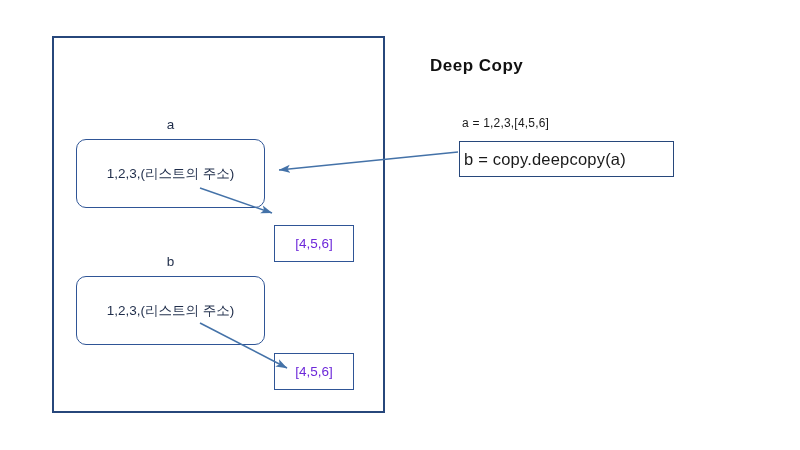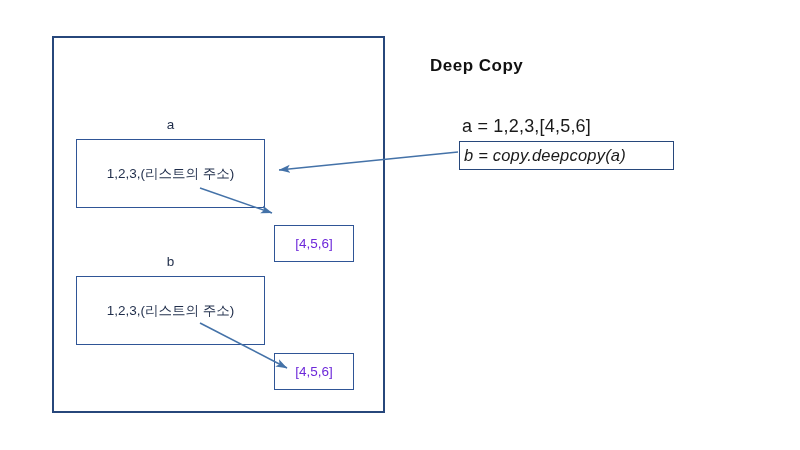--- a/index.html
+++ b/index.html
@@ -44,20 +44,21 @@
     background: #ffffff;
     display: flex;
     align-items: center;
     justify-content: center;
   }
 
   .var-box {
     left: 76px;
     width: 189px;
     height: 69px;
+    border-radius: 10px;
   }
   .var-box.a { top: 139px; }
   .var-box.b { top: 276px; }
 
   .var-box .btext {
     font-size: 13.5px;
     color: #1f2d4a;
     letter-spacing: 0px;
     white-space: nowrap;
   }
@@ -97,39 +98,38 @@
     font-weight: bold;
     color: #111111;
     letter-spacing: 0.5px;
     white-space: nowrap;
   }
 
   .code-line {
     position: absolute;
     left: 462px;
     top: 116px;
-    font-size: 18px;
+    font-size: 12px;
     color: #1a1a1a;
     white-space: nowrap;
     letter-spacing: 0.2px;
   }
 
   .code-box {
     position: absolute;
     left: 459px;
     top: 141px;
     width: 215px;
-    height: 29px;
+    height: 36px;
     border: 1.4px solid #27477b;
     box-sizing: border-box;
     background: #ffffff;
     display: flex;
     align-items: center;
     padding-left: 4px;
-    font-style: italic;
   }
   .code-box .btext {
     font-size: 16.5px;
     color: #1a1a1a;
     white-space: nowrap;
     letter-spacing: 0.2px;
   }
 
   
   #arrows {

